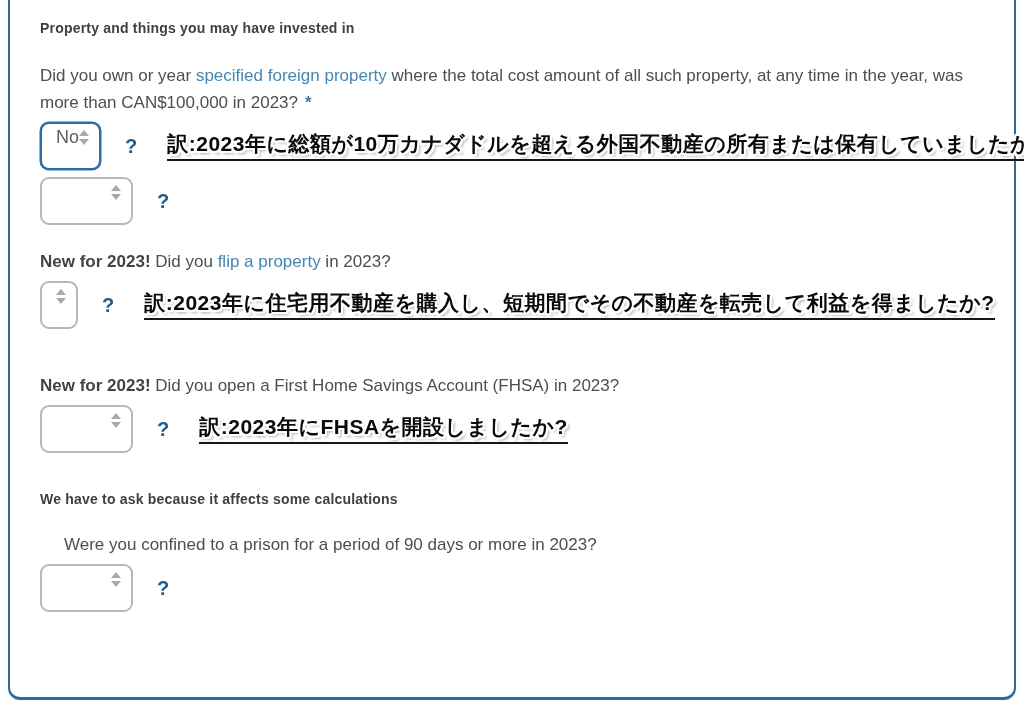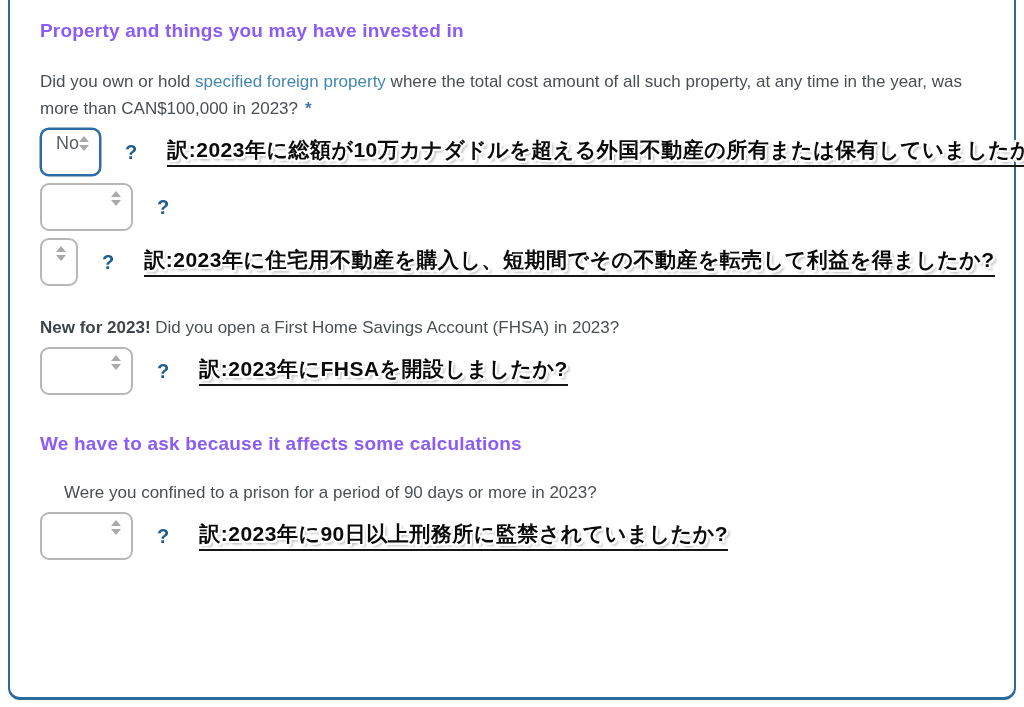--- a/index.html
+++ b/index.html
@@ -14,23 +14,23 @@
     position: absolute;
     left: 8px; right: 8px;
     top: -14px; bottom: 7px;
     background: #ffffff;
     border: 2px solid #2e6b9a;
     border-bottom-width: 3px;
     border-radius: 12px;
     padding: 32px 20px 0 30px;
   }
   .section-heading {
-    font-size: 19px;
+    font-size: 14px;
     font-weight: 700;
-    color: #8b5cf6;
+    color: #404040;
     letter-spacing: 0.2px;
   }
   .q-text {
     font-size: 17px;
     line-height: 27px;
     color: #4a4f54;
     max-width: 950px;
   }
   .q-text strong { color: #3f4449; font-weight: 700; }
   .link {
@@ -92,32 +92,32 @@
     text-shadow:
       -2px -2px 0 #fff, 2px -2px 0 #fff, -2px 2px 0 #fff, 2px 2px 0 #fff,
       -2px 0 0 #fff, 2px 0 0 #fff, 0 -2px 0 #fff, 0 2px 0 #fff,
       3px 3px 3px rgba(0,0,0,0.35);
   }
   
   .mt-q1  { margin-top: 26px; }
   .mt-row { margin-top: 5px; }
   .mt-q2  { margin-top: 29px; }
   .mt-q3  { margin-top: 22px; }
-  .mt-q4  { margin-top: 27px; }
+  .mt-q4  { margin-top: 42px; }
   .mt-h2  { margin-top: 37px; }
   .mt-q5  { margin-top: 24px; margin-left: 24px; }
 </style>
 </head>
 <body>
 
 <div class="card">
 
   <h2 class="section-heading">Property and things you may have invested in</h2>
 
-  <p class="q-text mt-q1"><span>Did you own or hold </span><a class="link">specified foreign property</a><span> where the total cost amount of all such property, at any time in the year, was more than CAN$100,000 in 2023?</span><span class="req">*</span></p>
+  <p class="q-text mt-q1"><span>Did you own or year </span><a class="link">specified foreign property</a><span> where the total cost amount of all such property, at any time in the year, was more than CAN$100,000 in 2023?</span><span class="req">*</span></p>
   <div class="answer-row mt-row">
     <div class="select focused">
       <span class="select-value">No</span>
       <span class="stepper">
           <i class="up"></i>
           <i class="down"></i>
         </span>
     </div>
     <span class="help">?</span>
     <span class="annotation">訳:2023年に総額が10万カナダドルを超える外国不動産の所有または保有していましたか?</span>
@@ -127,20 +127,21 @@
     <div class="select">
       <span class="select-value"></span>
       <span class="stepper">
           <i class="up"></i>
           <i class="down"></i>
         </span>
     </div>
     <span class="help">?</span>
   </div>
 
+  <p class="q-text mt-q3"><strong>New for 2023!</strong><span> Did you </span><a class="link">flip a property</a><span> in 2023?</span></p>
   <div class="answer-row mt-row">
     <div class="select">
       <span class="select-value"></span>
       <span class="stepper">
           <i class="up"></i>
           <i class="down"></i>
         </span>
     </div>
     <span class="help">?</span>
     <span class="annotation">訳:2023年に住宅用不動産を購入し、短期間でその不動産を転売して利益を得ましたか?</span>
@@ -164,16 +165,15 @@
   <p class="q-text mt-q5"><span>Were you confined to a prison for a period of 90 days or more in 2023?</span></p>
   <div class="answer-row mt-row">
     <div class="select">
       <span class="select-value"></span>
       <span class="stepper">
           <i class="up"></i>
           <i class="down"></i>
         </span>
     </div>
     <span class="help">?</span>
-    <span class="annotation">訳:2023年に90日以上刑務所に監禁されていましたか?</span>
   </div>
 
 </div>
 
 </body></html>

